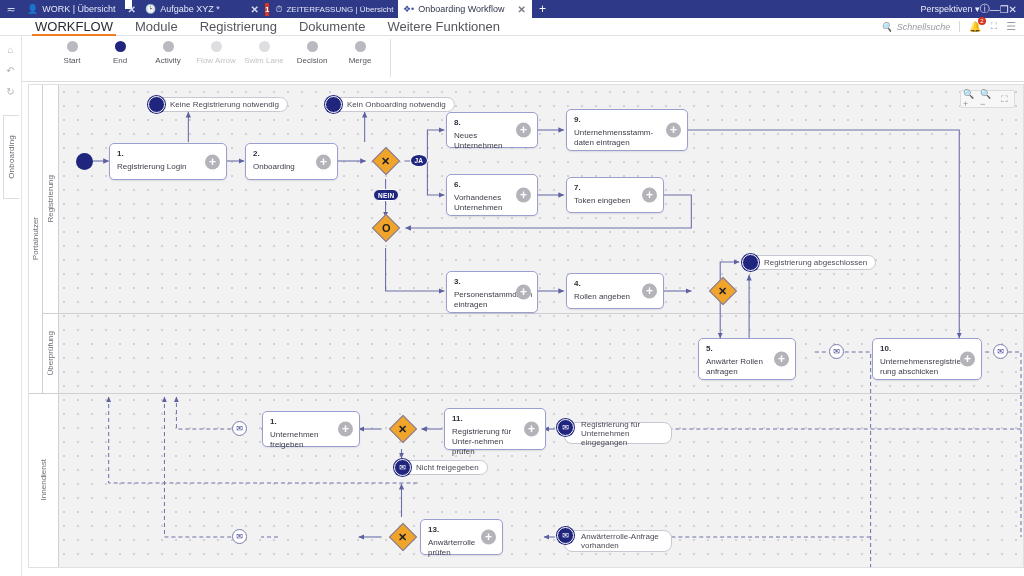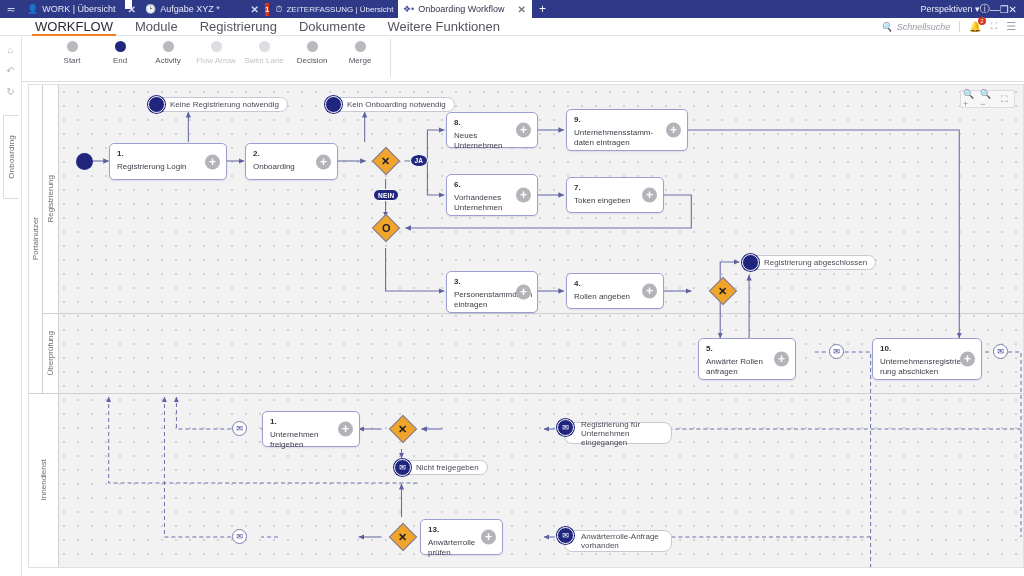--- a/index.html
+++ b/index.html
@@ -477,20 +477,25 @@
   <div class="task" style="left:843px;top:253px;width:110px;height:42px">
     <div class="num">10.</div>
     <div class="ttl">Unternehmensregistrie-rung abschicken</div>
     <div class="plus"></div>
   </div>
   <div class="task" style="left:233px;top:326px;width:98px;height:36px">
     <div class="num">1.</div>
     <div class="ttl">Unternehmen freigeben</div>
     <div class="plus"></div>
   </div>
+  <div class="task" style="left:415px;top:323px;width:102px;height:42px">
+    <div class="num">11.</div>
+    <div class="ttl">Registrierung für Unter-nehmen prüfen</div>
+    <div class="plus"></div>
+  </div>
   <div class="task" style="left:391px;top:434px;width:83px;height:36px">
     <div class="num">13.</div>
     <div class="ttl">Anwärterrolle prüfen</div>
     <div class="plus"></div>
   </div>
 
   <div class="gateway" style="left:347px;top:66px">
     <i>✕</i>
       </div>
   <div class="gateway" style="left:347px;top:133px">

